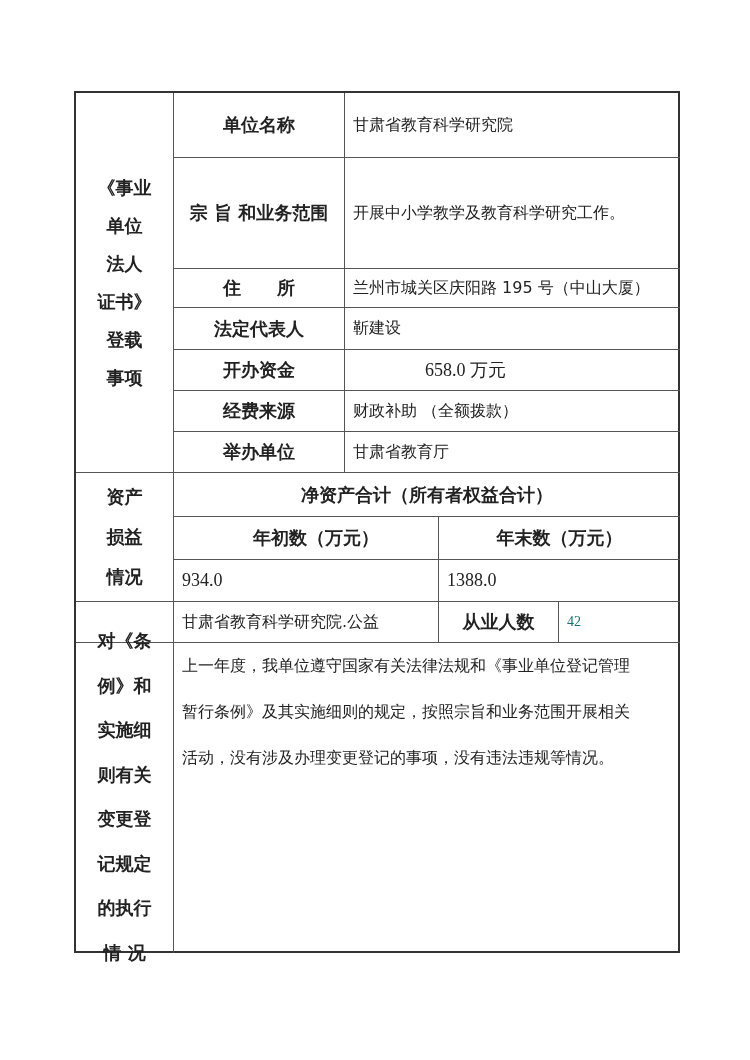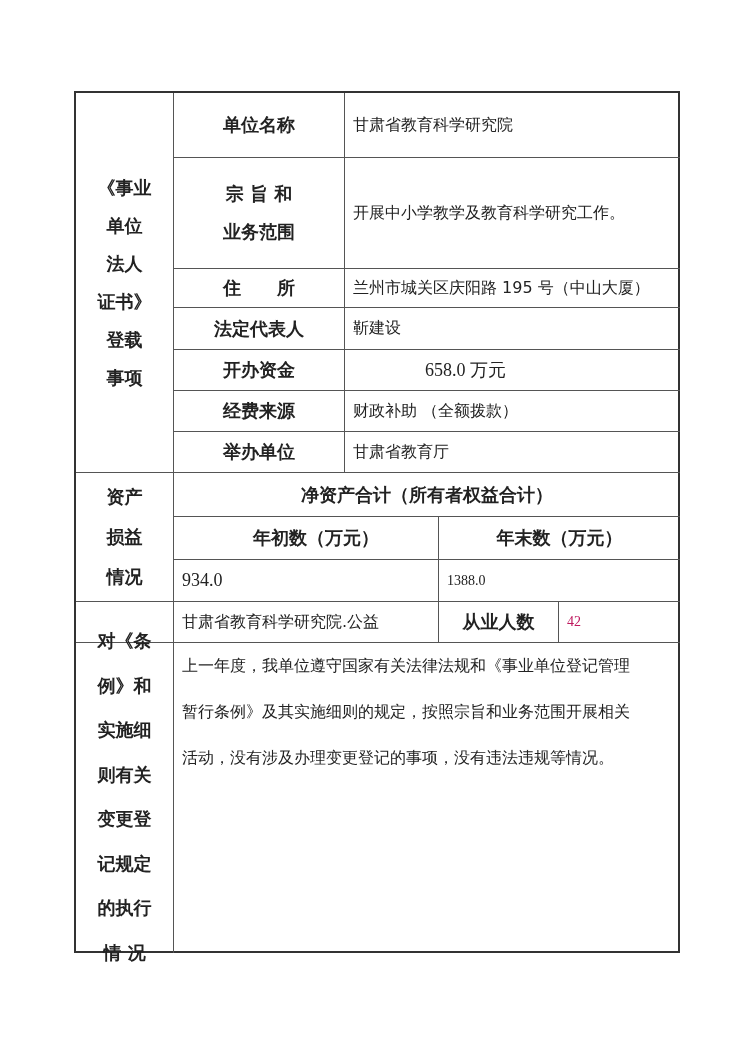--- a/index.html
+++ b/index.html
@@ -46,21 +46,21 @@
     <span>单位</span>
     <span>法人</span>
     <span>证书》</span>
     <span>登载</span>
     <span>事项</span>
   </div>
 
   <div class="cell lbl" style="left:98px; top:0; width:170px; height:64px;">单位名称</div>
   <div class="cell val" style="left:269px; top:0; width:335px; height:64px;">甘肃省教育科学研究院</div>
 
-  <div class="cell lbl" style="left:98px; top:65px; width:170px; height:110px; flex-direction:column; line-height:38px;">
+  <div class="cell lbl" style="left:98px; top:65px; width:170px; height:110px; flex-direction:row; line-height:38px;">
     <span>宗 旨 和</span>
     <span>业务范围</span>
   </div>
   <div class="cell val" style="left:269px; top:65px; width:335px; height:110px;">开展中小学教学及教育科学研究工作。</div>
 
   <div class="cell lbl" style="left:98px; top:176px; width:170px; height:38px;">住　　所</div>
   <div class="cell val" style="left:269px; top:176px; width:335px; height:38px;">兰州市城关区庆阳路 195 号（中山大厦）</div>
 
   <div class="cell lbl" style="left:98px; top:215px; width:170px; height:41px;">法定代表人</div>
   <div class="cell val" style="left:269px; top:215px; width:335px; height:41px;">靳建设</div>
@@ -76,25 +76,25 @@
 
   <div class="cell vtext" style="left:0; top:380px; width:97px; height:128px; line-height:40px;">
     <span>资产</span>
     <span>损益</span>
     <span>情况</span>
   </div>
   <div class="cell lbl" style="left:98px; top:380px; width:506px; height:43px;">净资产合计（所有者权益合计）</div>
   <div class="cell lbl" style="left:108px; top:424px; width:264px; height:42px;">年初数（万元）</div>
   <div class="cell lbl" style="left:363px; top:424px; width:241px; height:42px;text-align:right;">年末数（万元）</div>
   <div class="cell val serif" style="left:98px; top:467px; width:264px; height:41px; font-size:18px;">934.0</div>
-  <div class="cell val serif" style="left:363px; top:467px; width:241px; height:41px; font-size:14px;">1388.0</div>
+  <div class="cell val serif" style="left:363px; top:467px; width:241px; height:41px; font-size:18px;">1388.0</div>
 
   <div class="cell val" style="left:98px; top:509px; width:264px; height:40px;">甘肃省教育科学研究院.公益</div>
   <div class="cell lbl" style="left:363px; top:509px; width:119px; height:40px;">从业人数</div>
-  <div class="cell val serif" style="left:483px; top:509px; width:121px; height:40px; font-size:14px; color:#be185d;">42</div>
+  <div class="cell val serif" style="left:483px; top:509px; width:121px; height:40px; font-size:14px; color:#0f766e;">42</div>
 
   <div class="cell vtext" style="left:0; top:550px; width:97px; height:308px; line-height:38.5px;gap:6px;">
     <span>对《条</span>
     <span>例》和</span>
     <span>实施细</span>
     <span>则有关</span>
     <span>变更登</span>
     <span>记规定</span>
     <span>的执行</span>
     <span>情 况</span>

